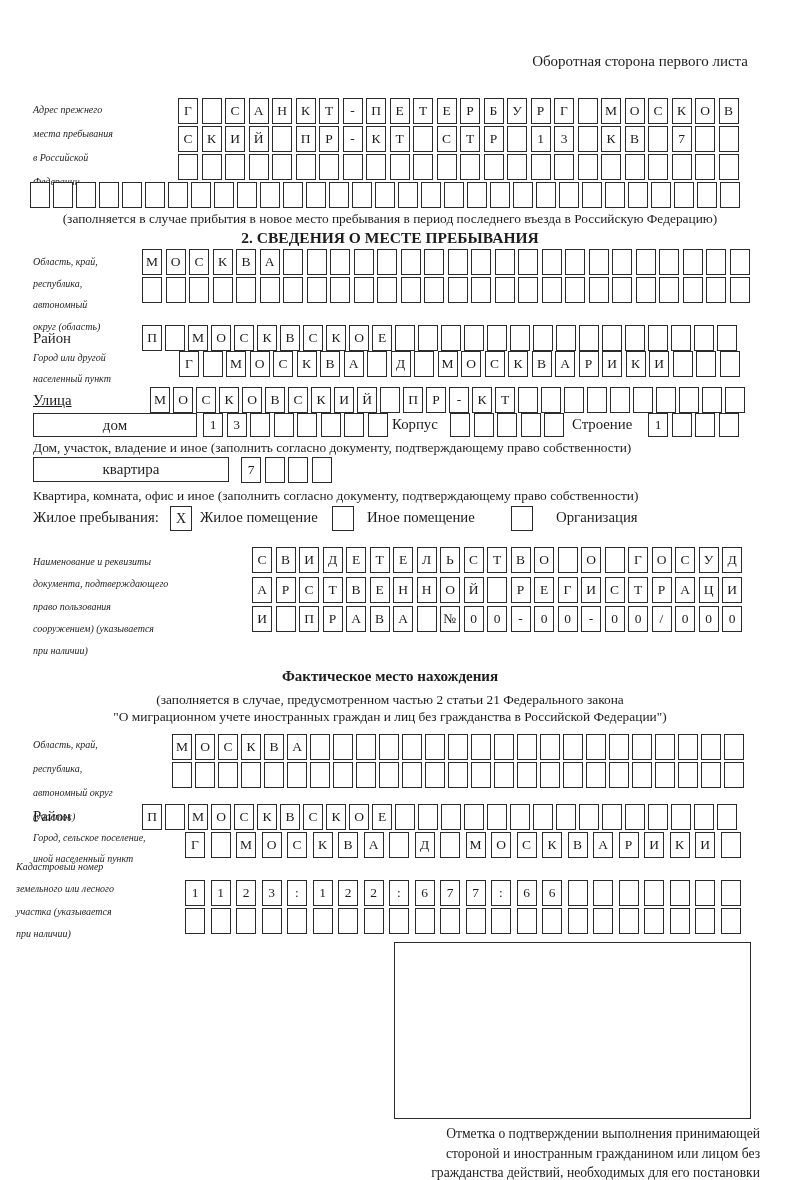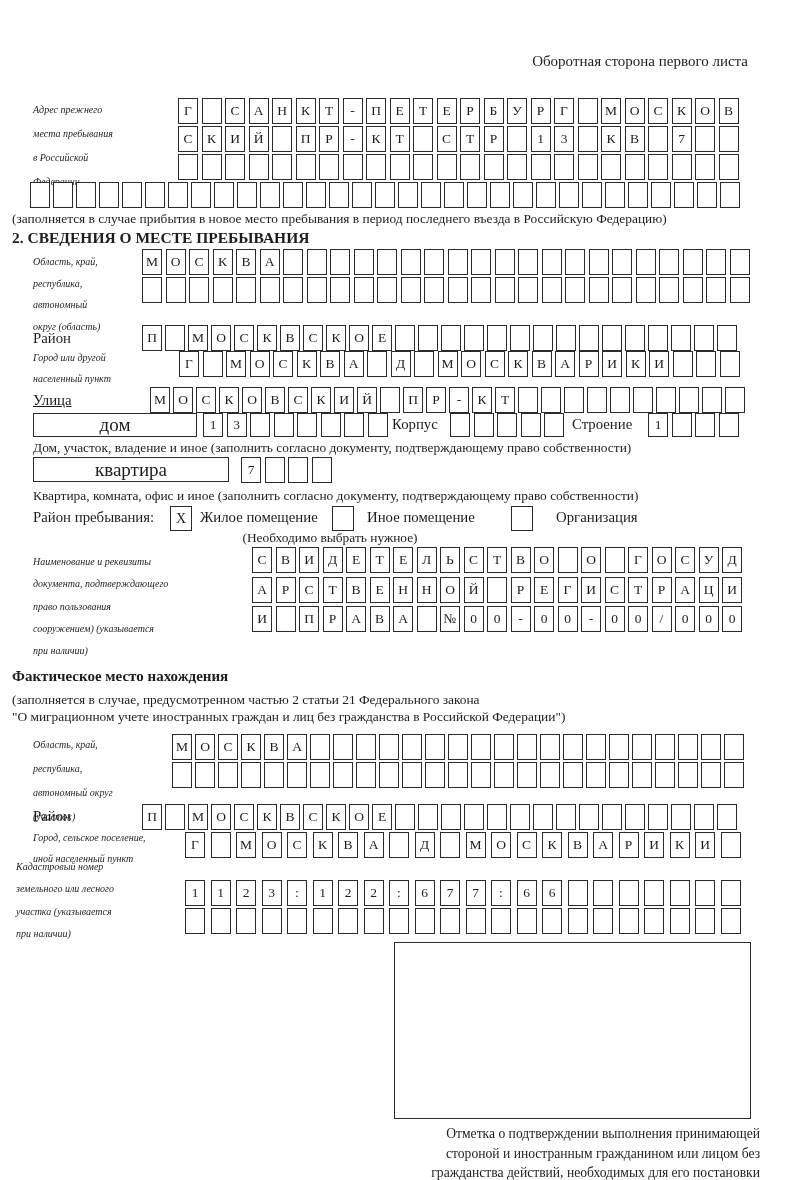--- a/index.html
+++ b/index.html
@@ -5,31 +5,31 @@
   html,body{margin:0;padding:0;background:#ffffff;}
   .page{position:relative;width:800px;height:1180px;background:#ffffff;
         font-family:"Liberation Serif","DejaVu Serif",serif;color:#1d1d1d;overflow:hidden;margin-top:36px;}
   .abs{position:absolute;}
   .lbl{font-size:10px;line-height:24px;font-style:italic;}
   .lbl .lbl-line{white-space:nowrap;}
   .lh21 .lbl-line{line-height:21.5px;}
   .lh22 .lbl-line{line-height:22.3px;}
   .lh20 .lbl-line{line-height:20.5px;}
   .caption{font-size:13.4px;white-space:nowrap;}
-  .center{left:12px;width:780px;}
+  .center{left:0;width:780px;text-align:center;}
   .title{font-weight:bold;font-size:15.5px;}
   .cellrow{position:absolute;display:flex;gap:3.5px;}
   .gap3{gap:3px;}
   .gap55{gap:5.5px;}
   .cell{box-sizing:border-box;flex:0 0 20px;width:20px;height:26px;border:1.7px solid #2b2b2b;
         background:#fff;display:flex;align-items:center;justify-content:center;
         font-size:13.5px;line-height:1;}
   .h24 .cell{height:24px;}
   .wbox{box-sizing:border-box;position:absolute;border:1.8px solid #2b2b2b;background:#fff;
-        display:flex;align-items:center;justify-content:center;font-size:19px;}
+        display:flex;align-items:center;justify-content:center;font-size:15px;}
   .ckbox{box-sizing:border-box;position:absolute;width:22px;height:25px;border:1.7px solid #2b2b2b;
          background:#fff;display:flex;align-items:center;justify-content:center;font-size:14px;}
   .inline-lbl{font-size:14.8px;white-space:nowrap;}
   .stamp-box{box-sizing:border-box;position:absolute;border:1.9px solid #2b2b2b;background:#fff;}
   .stamp-cap{font-size:13.6px;line-height:19.5px;text-align:right;}
 </style>
 </head>
 <body>
 
 <div class="page">
@@ -341,28 +341,27 @@
 
   <div class="wbox" style="left:33px;top:421px;width:196px;height:25px;">квартира</div>
   <div class="cellrow" style="left:241px;top:421px;">
       <div class="cell">7</div>
       <div class="cell"></div>
       <div class="cell"></div>
       <div class="cell"></div>
     </div>
   <div class="abs caption" style="left:33px;top:452px;">Квартира, комната, офис и иное (заполнить согласно документу, подтверждающему право собственности)</div>
 
-  <div class="abs inline-lbl" style="left:33px;top:473px;">Район пребывания:</div>
+  <div class="abs inline-lbl" style="left:33px;top:473px;">Жилое пребывания:</div>
   <div class="ckbox" style="left:170px;top:470px;">X</div>
   <div class="abs inline-lbl" style="left:200px;top:473px;">Жилое помещение</div>
   <div class="ckbox" style="left:332px;top:470px;"></div>
   <div class="abs inline-lbl" style="left:367px;top:473px;">Иное помещение</div>
   <div class="ckbox" style="left:511px;top:470px;"></div>
   <div class="abs inline-lbl" style="left:556px;top:473px;">Организация</div>
-  <div class="abs caption" style="left:150px;top:494px;width:360px;text-align:center;">(Необходимо выбрать нужное)</div>
 
   <div class="abs lbl lh22" style="left:33px;top:515px;">
       <div class="lbl-line">Наименование и реквизиты</div>
       <div class="lbl-line">документа, подтверждающего</div>
       <div class="lbl-line">право пользования</div>
       <div class="lbl-line">сооружением) (указывается</div>
       <div class="lbl-line">при наличии)</div>
     </div>
   <div class="cellrow" style="left:252px;top:511px;">
       <div class="cell">С</div>

